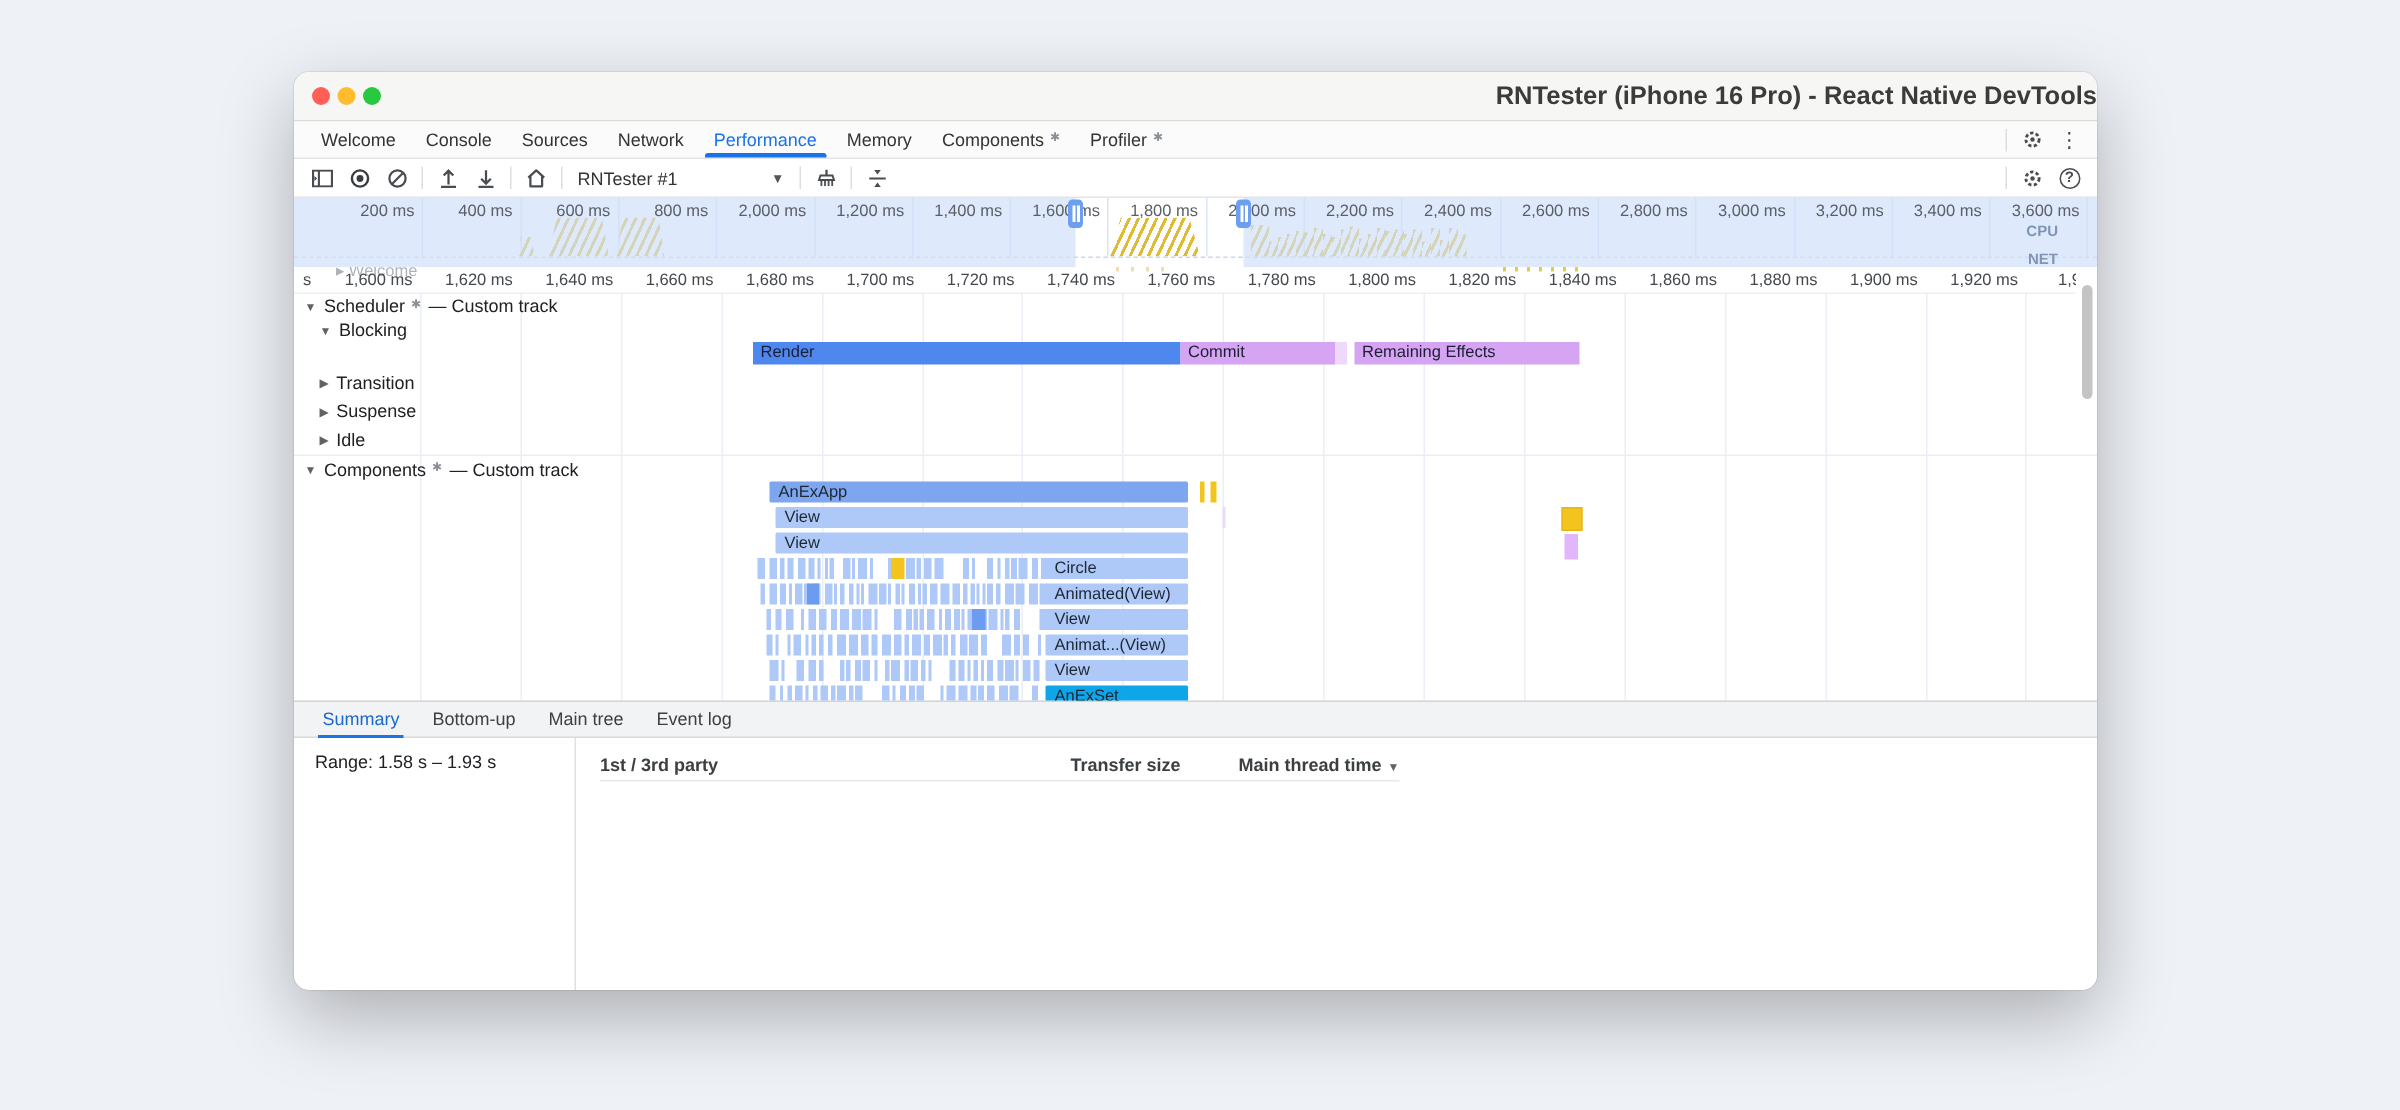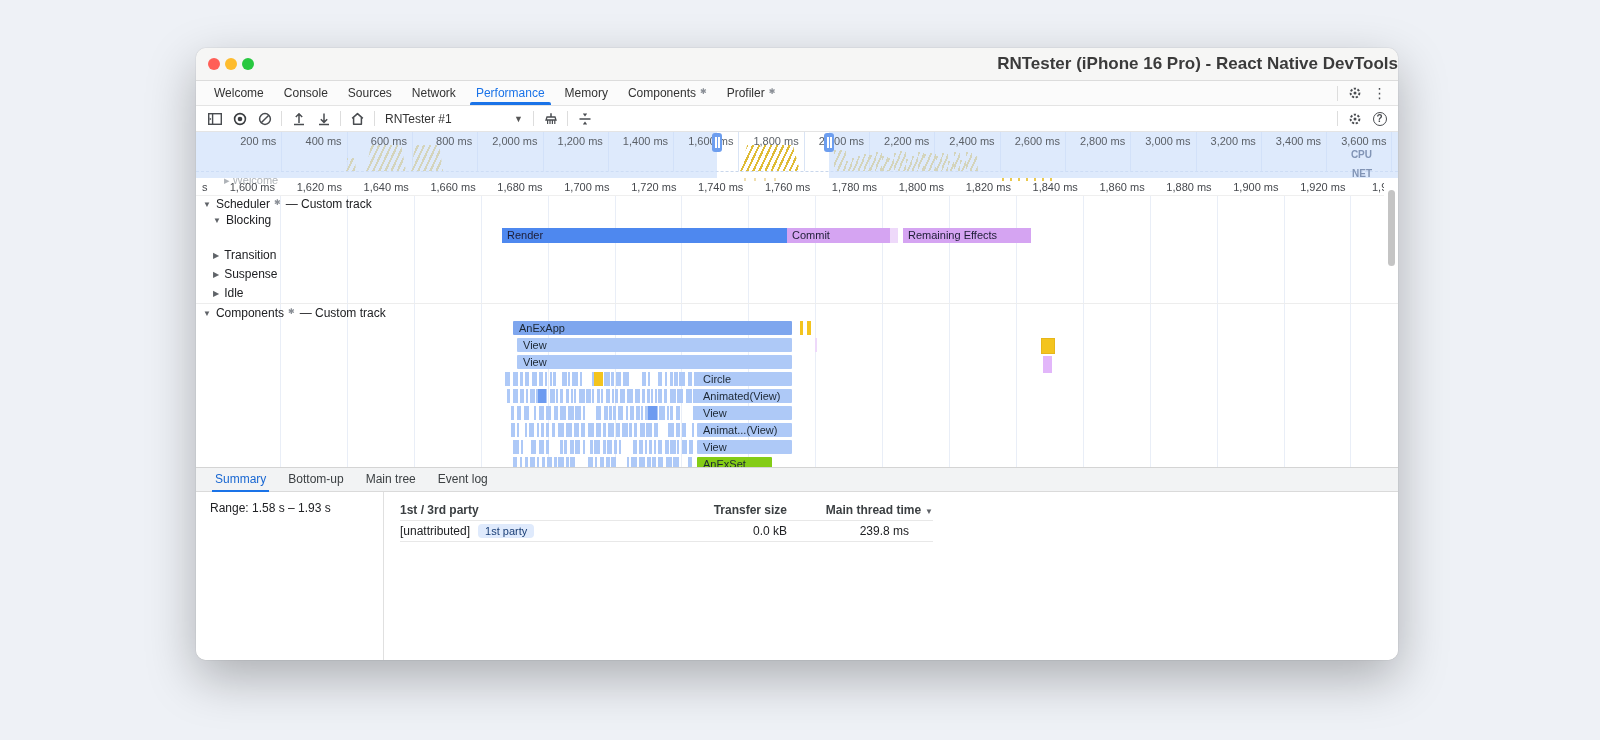--- a/index.html
+++ b/index.html
@@ -417,21 +417,21 @@
         <div class="lane collapsed" style="--i: 3; top: 90px;">
           <span class="tri">▶</span>
           <span>Idle</span>
         </div>
       </div>
 
     <div id="events">
 
     <div class="event-bar" style="--i: 0; left: 306px; width: 285px; top: 32px; background: rgb(78, 136, 239);"><span>Render</span></div>
         <div class="event-bar" style="--i: 1; left: 591px; width: 103px; top: 32px; background: rgb(213, 164, 242);"><span>Commit</span></div>
-        <div class="event-bar" style="--i: 2; left: 707px; width: 128px; top: 32px; background: rgb(213, 164, 242);"><span>Remaining Effects</span></div>
+        <div class="event-bar" style="--i: 2; left: 707px; width: 150px; top: 32px; background: rgb(213, 164, 242);"><span>Remaining Effects</span></div>
         <div class="event-tail" style="left: 694px; width: 8px; top: 32px; background: rgb(238, 217, 250);"></div>
       </div>
 
     <div class="trackhead" style="top:110px;">
       <span class="tri">▼</span>
       <span>Components</span>
       <span class="tbadge2">✱</span>
       <span>— Custom track</span>
     </div>
 
@@ -613,21 +613,21 @@
           <div class="sliver" style="left: 457.568px; width: 2px; background: rgb(174, 201, 247);"></div>
           <div class="sliver" style="left: 461.773px; width: 4px; background: rgb(174, 201, 247);"></div>
           <div class="sliver" style="left: 468.617px; width: 4px; background: rgb(174, 201, 247);"></div>
           <div class="sliver" style="left: 473.717px; width: 6px; background: rgb(174, 201, 247);"></div>
           <div class="sliver" style="left: 481.285px; width: 2px; background: rgb(174, 201, 247);"></div>
           <div class="sliver" style="left: 485.709px; width: 5px; background: rgb(174, 201, 247);"></div>
           <div class="sliver" style="left: 493.434px; width: 4px; background: rgb(174, 201, 247);"></div>
         </div>
 
         <div class="crow" style="--i: 8; top: 261px;">
-          <div class="cbar" style="left: 501px; width: 75px; background: #84cc16;"><span>AnExSet</span></div>
+          <div class="cbar" style="left: 501px; width: 95px; background: #0ea5e9;"><span>AnExSet</span></div>
         <div class="sliver" style="left: 317px; width: 4px; background: rgb(174, 201, 247);"></div>
           <div class="sliver" style="left: 323.705px; width: 2px; background: rgb(174, 201, 247);"></div>
           <div class="sliver" style="left: 328.695px; width: 3px; background: rgb(174, 201, 247);"></div>
           <div class="sliver" style="left: 333.712px; width: 5px; background: rgb(174, 201, 247);"></div>
           <div class="sliver" style="left: 341.061px; width: 2px; background: rgb(174, 201, 247);"></div>
           <div class="sliver" style="left: 345.719px; width: 3px; background: rgb(174, 201, 247);"></div>
           <div class="sliver" style="left: 350.756px; width: 5px; background: rgb(174, 201, 247);"></div>
           <div class="sliver" style="left: 357.726px; width: 3px; background: rgb(174, 201, 247);"></div>
           <div class="sliver" style="left: 361.796px; width: 6px; background: rgb(174, 201, 247);"></div>
           <div class="sliver" style="left: 369.648px; width: 3px; background: rgb(174, 201, 247);"></div>
@@ -668,26 +668,15 @@
       <div class="range">Range: 1.58 s – 1.93 s</div>
     </div>
     <div class="btable">
       <div class="trow thead">
         <div>1st / 3rd party</div>
         <div class="cr">Transfer size</div>
         <div class="cr">
           <span>Main thread time</span><span class="sortarrow">▼</span>
         </div>
       </div>
-      <div>
-
-          <div class="trow badged" style="--i: 0;">
-            <div class="namecell">
-              <span>[unattributed]</span>
-              <span class="pill">1st party</span>
-            </div>
-            <div class="cr">0.0 kB</div>
-            <div class="cr time-pad">239.8 ms</div>
-          </div>
-        </div>
     </div>
   </div>
 </div>
 
 </body></html>

